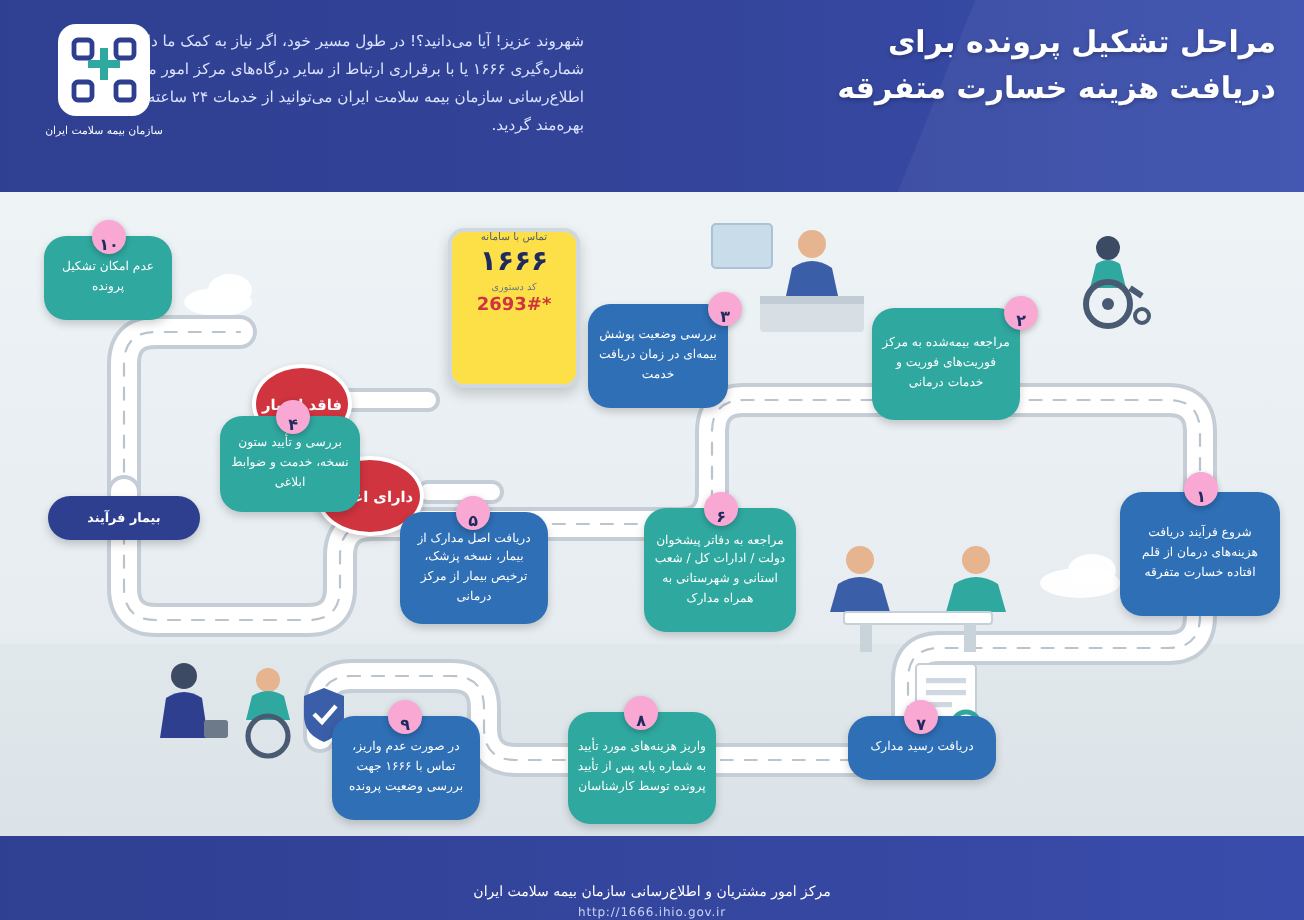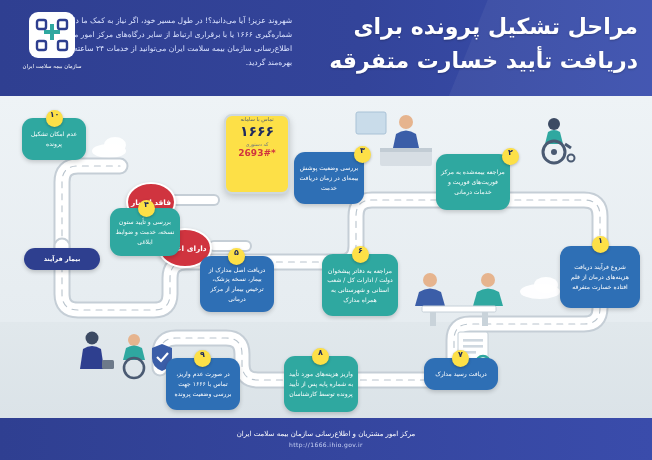--- a/index.html
+++ b/index.html
@@ -18,21 +18,21 @@
     background:linear-gradient(90deg,#2f3f91 0%,#33449a 55%,#3a4fae 100%);
     overflow:hidden;
   }
   .header:after{
     content:"";position:absolute;right:-40px;top:-30px;width:220px;height:180px;
     background:rgba(255,255,255,.05);transform:rotate(22deg);
   }
   .hdr-title{
     position:absolute;right:14px;top:10px;width:330px;
     color:#fff;text-align:right;direction:rtl;
-    font-size:22px;line-height:1.55;font-weight:bold;
+    font-size:15px;line-height:1.55;font-weight:bold;
     letter-spacing:.2px;
     text-shadow:0 1px 2px rgba(0,0,0,.25);
   }
   .hdr-sub{
     position:absolute;right:360px;top:14px;width:250px;
     color:#dbe3ff;text-align:right;direction:rtl;
     font-size:7.6px;line-height:1.85;
   }
   .hdr-logo{
     position:absolute;left:14px;top:12px;width:76px;height:74px;
@@ -56,39 +56,39 @@
   }
 
   
   .cloud{position:absolute;background:#fff;border-radius:50%;opacity:.95}
   .cloud:before,.cloud:after{content:"";position:absolute;background:#fff;border-radius:50%}
 
   
   .footer{
     position:absolute;left:0;bottom:0;width:652px;height:42px;background:#2e3f8f;
     background:linear-gradient(90deg,#2f3f91 0%,#3a4cab 100%);
-    display:flex;align-items:center;justify-content:center;flex-direction:column;
+    display:flex;align-items:center;justify-content:flex-end;flex-direction:column;
   }
   .footer .f1{color:#fff;font-size:7px;direction:rtl;letter-spacing:.2px}
   .footer .f2{color:#c9d3f5;font-size:6px;margin-top:3px;letter-spacing:.4px}
 
   
   .node{
     position:absolute;border-radius:11px;
     color:#fff;text-align:center;direction:rtl;
     display:flex;align-items:center;justify-content:center;
     padding:5px 4px;box-sizing:border-box;
     font-size:6.1px;line-height:1.6;
     box-shadow:0 2px 4px rgba(0,0,0,.18);
   }
   .node .txt{display:block;width:100%}
   .badge{
     position:absolute;width:17px;height:17px;border-radius:50%;
-    background:#fde047;color:#1f2a5e;font-size:8px;font-weight:bold;
-    display:flex;align-items:flex-start;justify-content:center;
+    background:#f9a8d4;color:#1f2a5e;font-size:8px;font-weight:bold;
+    display:flex;align-items:flex-end;justify-content:center;
     box-shadow:0 1px 3px rgba(0,0,0,.25);
   }
   .ovalbtn{
     position:absolute;border-radius:20px;color:#fff;
     display:flex;align-items:center;justify-content:center;
     font-size:6.4px;font-weight:bold;direction:rtl;text-align:center;
     box-shadow:0 2px 4px rgba(0,0,0,.2);padding:4px 6px;box-sizing:border-box;
   }
   .stamp{
     position:absolute;border-radius:50%;
@@ -115,21 +115,21 @@
   .ill{position:absolute}
 </style>
 </head>
 <body>
 
 <div id="stage">
 
   <div class="header">
     <div class="hdr-title">
       <div>مراحل تشکیل پرونده برای</div>
-      <div>دریافت تأیید خسارت متفرقه</div>
+      <div>دریافت هزینه خسارت متفرقه</div>
     </div>
     <div class="hdr-sub">شهروند عزیز! آیا می‌دانید؟! در طول مسیر خود، اگر نیاز به کمک ما داشتید با شماره‌گیری ۱۶۶۶ یا با برقراری ارتباط از سایر درگاه‌های مرکز امور مشتریان و اطلاع‌رسانی سازمان بیمه سلامت ایران می‌توانید از خدمات ۲۴ ساعته ما بهره‌مند گردید.</div>
     <div class="hdr-logo">
       <div class="mark">
         <svg width="34" height="34" viewBox="0 0 34 34" aria-hidden="true">
           <rect x="2" y="2" width="9" height="9" rx="2" fill="none" stroke="#2e3f8f" stroke-width="2.4"></rect>
           <rect x="23" y="2" width="9" height="9" rx="2" fill="none" stroke="#2e3f8f" stroke-width="2.4"></rect>
           <rect x="2" y="23" width="9" height="9" rx="2" fill="none" stroke="#2e3f8f" stroke-width="2.4"></rect>
           <path d="M15 6 h4 v6 h6 v4 h-6 v6 h-4 v-6 h-6 v-4 h6 z" fill="#2fa8a0"></path>
           <rect x="23" y="23" width="9" height="9" rx="2" fill="none" stroke="#2e3f8f" stroke-width="2.4"></rect>

